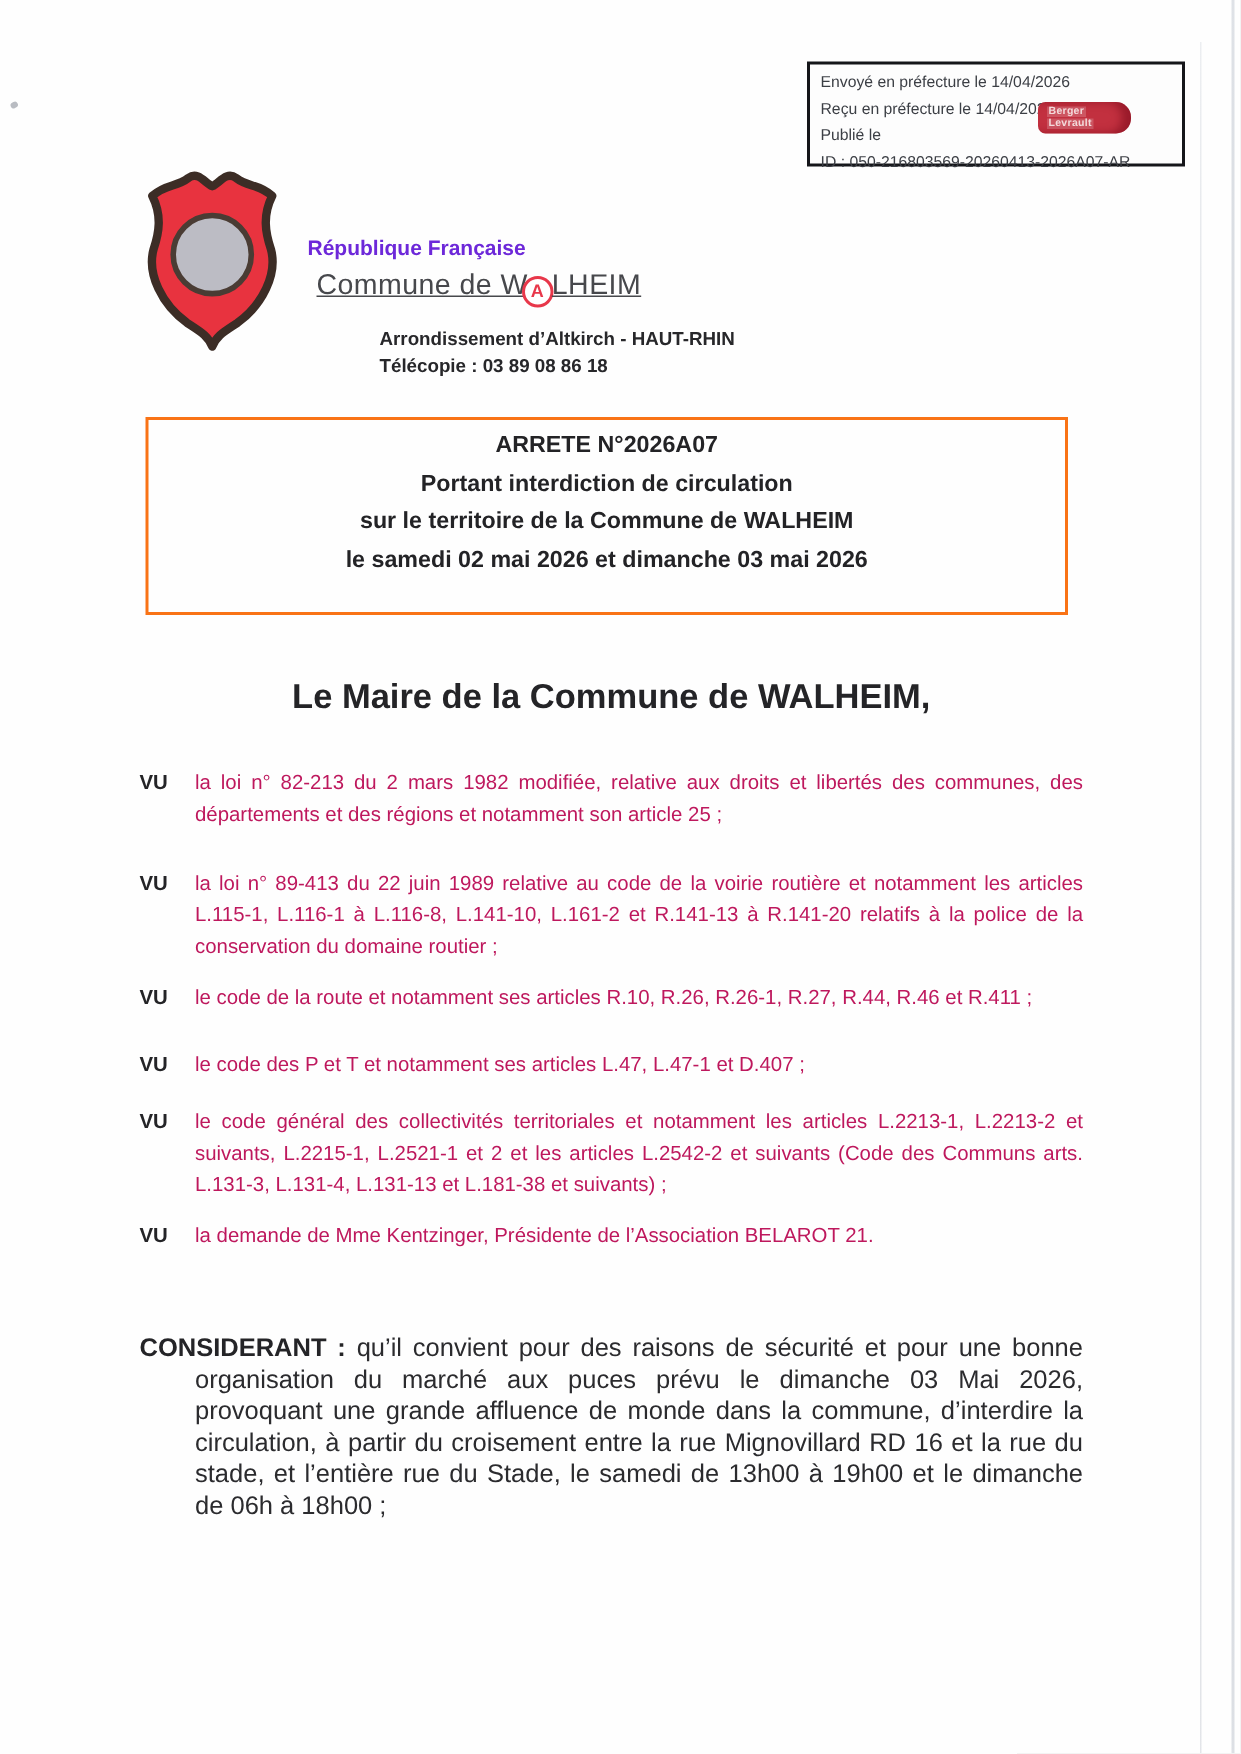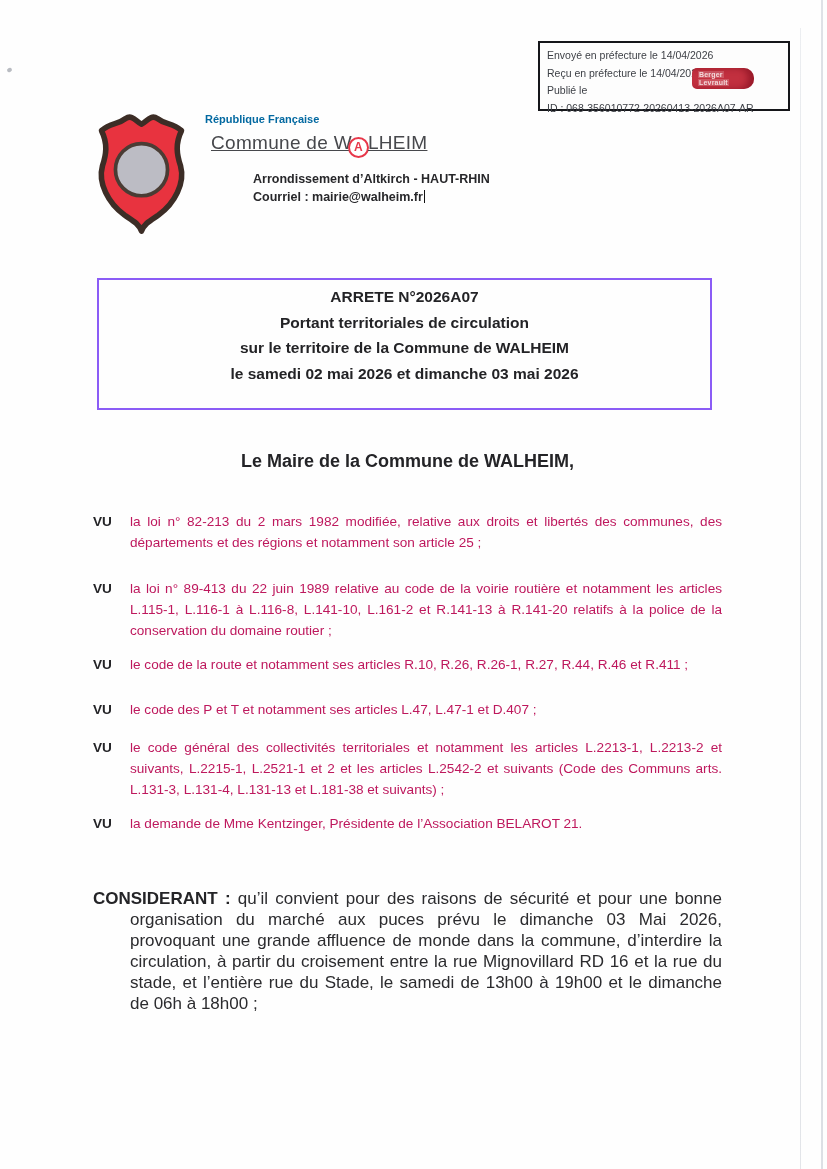--- a/index.html
+++ b/index.html
@@ -31,42 +31,42 @@
     box-shadow:inset -6px 0 6px rgba(120,10,25,.55);
     color:#f3dadb;font-size:7px;font-weight:bold;line-height:7.5px;
     padding:3px 0 0 6px;box-sizing:border-box;
     letter-spacing:.2px;
   }
   .stamp-badge .hl{background:rgba(255,255,255,.18);padding:0 1px;}
 
   
   .shield{position:absolute;left:95px;top:110px;width:93px;height:125px;}
   .letterhead{position:absolute;left:205px;top:113px;width:330px;}
-  .republic{font-weight:bold;font-size:11px;color:#0369a1;}
+  .republic{font-weight:bold;font-size:14px;color:#6d28d9;margin-top:44px;}
   .commune-line{margin-top:7px;margin-left:6px;font-size:19px;color:#47484c;letter-spacing:.3px;white-space:nowrap;text-decoration:underline;}
   .commune-circle{
     display:inline-block;width:17px;height:17px;line-height:17px;
     border:2.5px solid #e8374a;border-radius:50%;
     color:#e8374a;font-size:12px;font-weight:bold;text-align:center;
     vertical-align:-2px;margin:0 -1px 0 -4px;background:#fff;
   }
   .contact{margin-top:13px;font-weight:bold;font-size:12.5px;line-height:17.5px;color:#27272a;margin-left:48px;}
   .cursor-bar{display:inline-block;width:1px;height:13px;background:#111;vertical-align:-2px;margin-left:1px;}
 
   
   .title-box{
     position:absolute;left:97px;top:278px;width:615px;height:132px;
-    border:2px solid #8b5cf6;box-sizing:border-box;
+    border:2px solid #f97316;box-sizing:border-box;
     text-align:center;font-weight:bold;font-size:15.5px;line-height:25.5px;
     padding-top:4px;color:#232326;
   }
 
   .maire-heading{
     position:absolute;left:93px;top:451px;width:629px;
-    text-align:center;font-weight:bold;font-size:18px;color:#242427;
+    text-align:center;font-weight:bold;font-size:23px;color:#242427;
   }
 
   
   .vu-row{position:absolute;left:93px;width:629px;display:flex;font-size:13.6px;line-height:21px;justify-content:space-between;}
   .vu-label{width:37px;flex-shrink:0;font-weight:bold;color:#242427;}
   .vu-text{flex:1;text-align:justify;color:#be185d;}
   .vu-1{top:511px;}
   .vu-2{top:578px;}
   .vu-3{top:654px;}
   .vu-4{top:699px;}
@@ -86,21 +86,21 @@
 <div class="page">
 
   <div class="scanline-1"></div>
   <div class="scanline-2"></div>
   <div class="speck"></div>
 
   <div class="stamp">
     <div>Envoyé en préfecture le 14/04/2026</div>
     <div>Reçu en préfecture le 14/04/2026</div>
     <div>Publié le</div>
-    <div>ID : 068-356010772-20260413-2026A07-AR</div>
+    <div>ID : 050-216803569-20260413-2026A07-AR</div>
     <div class="stamp-badge">
       <span class="hl">Berger</span><br>
       <span class="hl">Levrault</span>
     </div>
   </div>
 
   <svg class="shield" viewBox="0 0 100 134">
     <path d="M7,22
              C17,13 24,16 33,9
              C40,4 45,13 50,15
@@ -113,27 +113,27 @@
              C14,100 3,78 8,60
              C12,48 14,36 7,22 Z" fill="#e8333f" stroke="#3c2d26" stroke-width="6" stroke-linejoin="round"></path>
     <circle cx="50" cy="64" r="28" fill="#bcbcc4" stroke="#4a3c34" stroke-width="4"></circle>
   </svg>
 
   <div class="letterhead">
     <div class="republic">République Française</div>
     <div class="commune-line"><span>Commune de W</span><span class="commune-circle">A</span><span>LHEIM</span></div>
     <div class="contact">
       <div>Arrondissement d’Altkirch - HAUT-RHIN</div>
-      <div><span>Courriel : mairie@walheim.fr</span><span class="cursor-bar"></span></div>
+      <div>Télécopie : 03 89 08 86 18</div>
     </div>
   </div>
 
   <div class="title-box">
     <div>ARRETE N°2026A07</div>
-    <div>Portant territoriales de circulation</div>
+    <div>Portant interdiction de circulation</div>
     <div>sur le territoire de la Commune de WALHEIM</div>
     <div>le samedi 02 mai 2026 et dimanche 03 mai 2026</div>
   </div>
 
   <div class="maire-heading">Le Maire de la Commune de WALHEIM,</div>
 
   <div class="vu-row vu-1">
     <div class="vu-label">VU</div>
     <div class="vu-text">la loi n° 82-213 du 2 mars 1982 modifiée, relative aux droits et libertés des communes, des départements et des régions et notamment son article 25 ;</div>
   </div>

